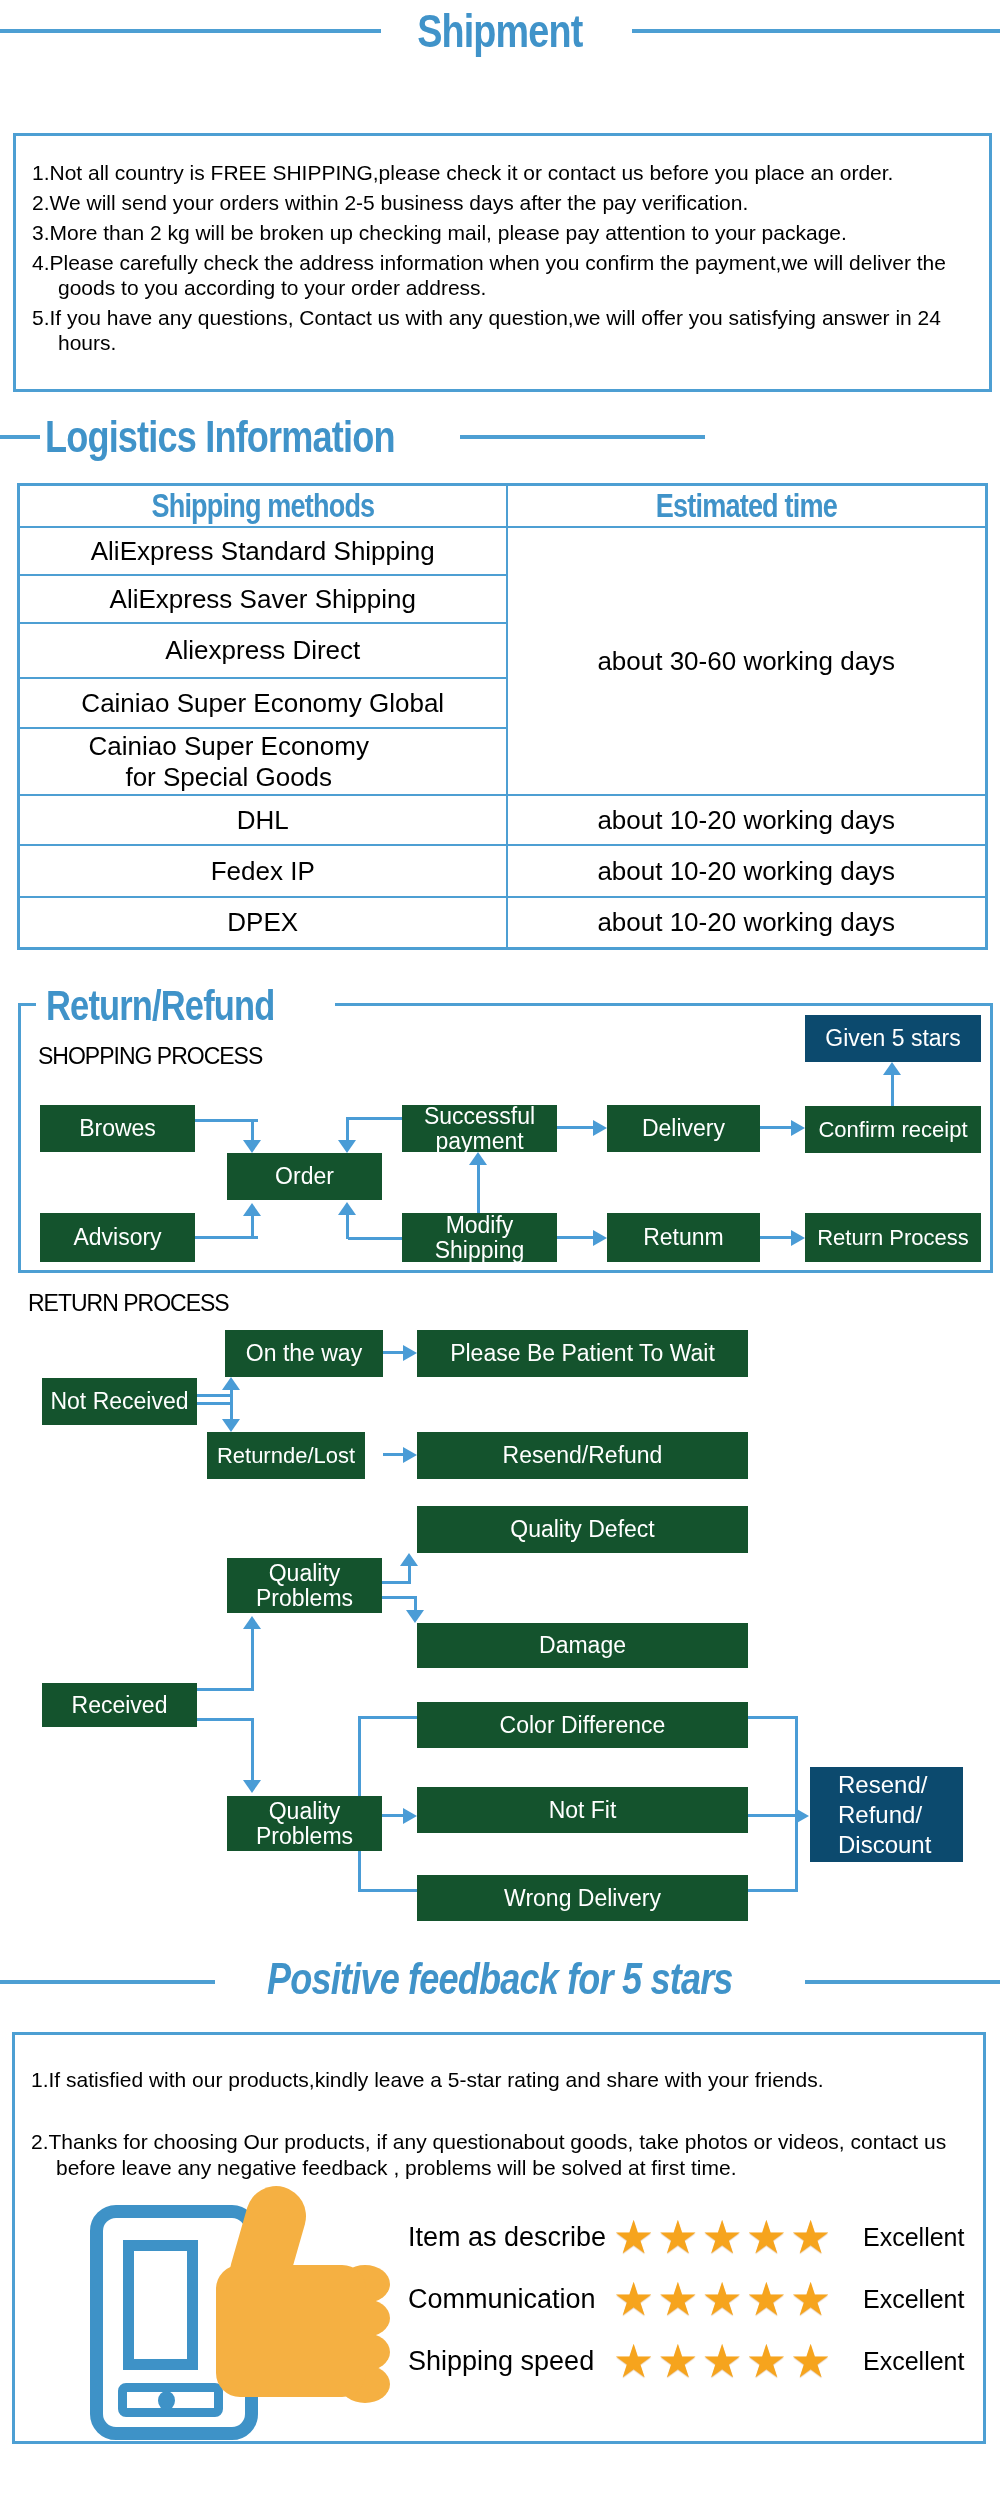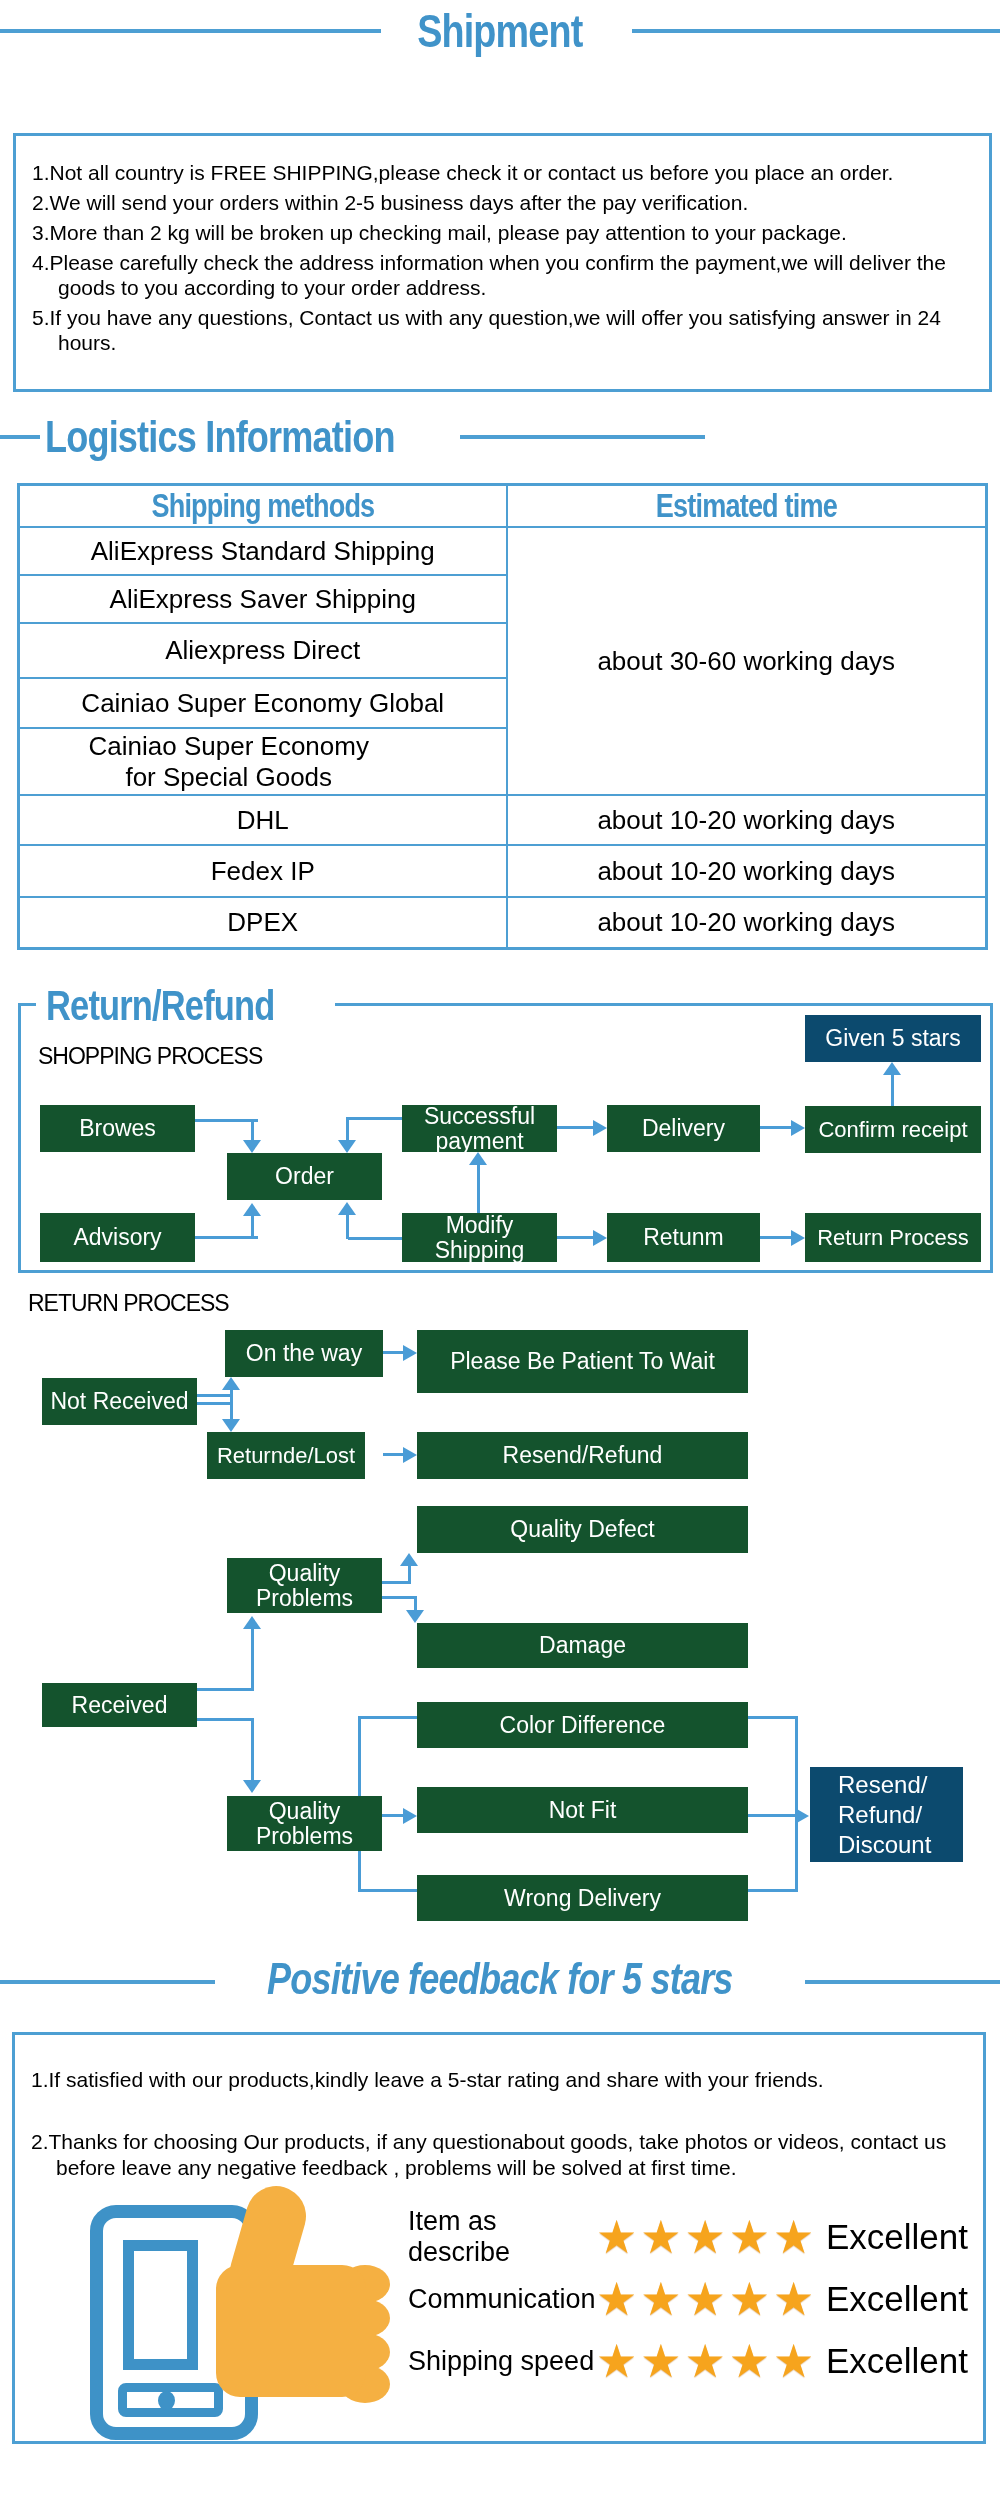--- a/index.html
+++ b/index.html
@@ -26,21 +26,21 @@
   table.logi { position:absolute; left:17px; top:483px; width:968px; border-collapse:collapse; table-layout:fixed; background:#fff; }
   table.logi, table.logi th, table.logi td { border:2px solid #4D9FD3; }
   table.logi { border-width:3px; }
   table.logi th { color:#4093C9; font-size:33px; font-weight:bold; text-align:center; }
   table.logi td { font-size:26px; color:#000; text-align:center; vertical-align:middle; }
   td.special { text-align:left; padding-left:50px; padding-right:118px; }
   .rating-row { position:absolute; left:408px; width:560px; height:46px; display:flex; align-items:center; }
   .rating-label { font-size:27px; color:#000; width:205px; }
   .rating-stars { font-size:46px; line-height:1; color:#F6A41D; letter-spacing:3px; width:242px;
                   text-shadow:0 1px 1px rgba(180,100,0,0.35); }
-  .rating-value { font-size:35px; color:#000; margin-left:8px; }
+  .rating-value { font-size:25px; color:#000; margin-left:8px; }
   .fnote { margin:0; padding-left:25px; text-indent:-25px; font-size:21px; line-height:26px; color:#000; }
 </style>
 </head>
 <body>
 
 <div class="page">
 
   <div class="rule" style="left:0;top:29px;width:381px"></div>
   <div class="rule" style="left:632px;top:29px;width:368px"></div>
   <div class="heading" style="left:0;width:1000px;top:4px;font-size:46px;text-align:center">
@@ -172,21 +172,21 @@
   <div class="hline" style="left:358px;top:1889px;width:59px"></div>
   <div class="hline" style="left:382px;top:1814px;width:22px"></div>
   <div class="tri right" style="left:403px;top:1808px"></div>
   <div class="vline" style="left:795px;top:1716px;height:176px"></div>
   <div class="hline" style="left:748px;top:1716px;width:50px"></div>
   <div class="hline" style="left:748px;top:1889px;width:50px"></div>
   <div class="hline" style="left:748px;top:1814px;width:48px"></div>
   <div class="tri right" style="left:795px;top:1808px"></div>
 
   <div class="fbox" style="left:225px;top:1330px;width:158px;height:47px">On the way</div>
-  <div class="fbox" style="left:417px;top:1330px;width:331px;height:63px">Please Be Patient To Wait</div>
+  <div class="fbox" style="left:417px;top:1330px;width:331px;height:47px">Please Be Patient To Wait</div>
   <div class="fbox" style="left:42px;top:1378px;width:155px;height:47px">Not Received</div>
   <div class="fbox" style="left:207px;top:1432px;width:158px;height:47px;font-size:22px">Returnde/Lost</div>
   <div class="fbox" style="left:417px;top:1432px;width:331px;height:47px">Resend/Refund</div>
   <div class="fbox" style="left:227px;top:1558px;width:155px;height:55px">Quality Problems</div>
   <div class="fbox" style="left:417px;top:1506px;width:331px;height:47px">Quality Defect</div>
   <div class="fbox" style="left:417px;top:1623px;width:331px;height:45px">Damage</div>
   <div class="fbox" style="left:42px;top:1683px;width:155px;height:44px">Received</div>
   <div class="fbox" style="left:227px;top:1796px;width:155px;height:55px;z-index:2">Quality Problems</div>
   <div class="fbox" style="left:417px;top:1702px;width:331px;height:46px">Color Difference</div>
   <div class="fbox" style="left:417px;top:1787px;width:331px;height:46px">Not Fit</div>

